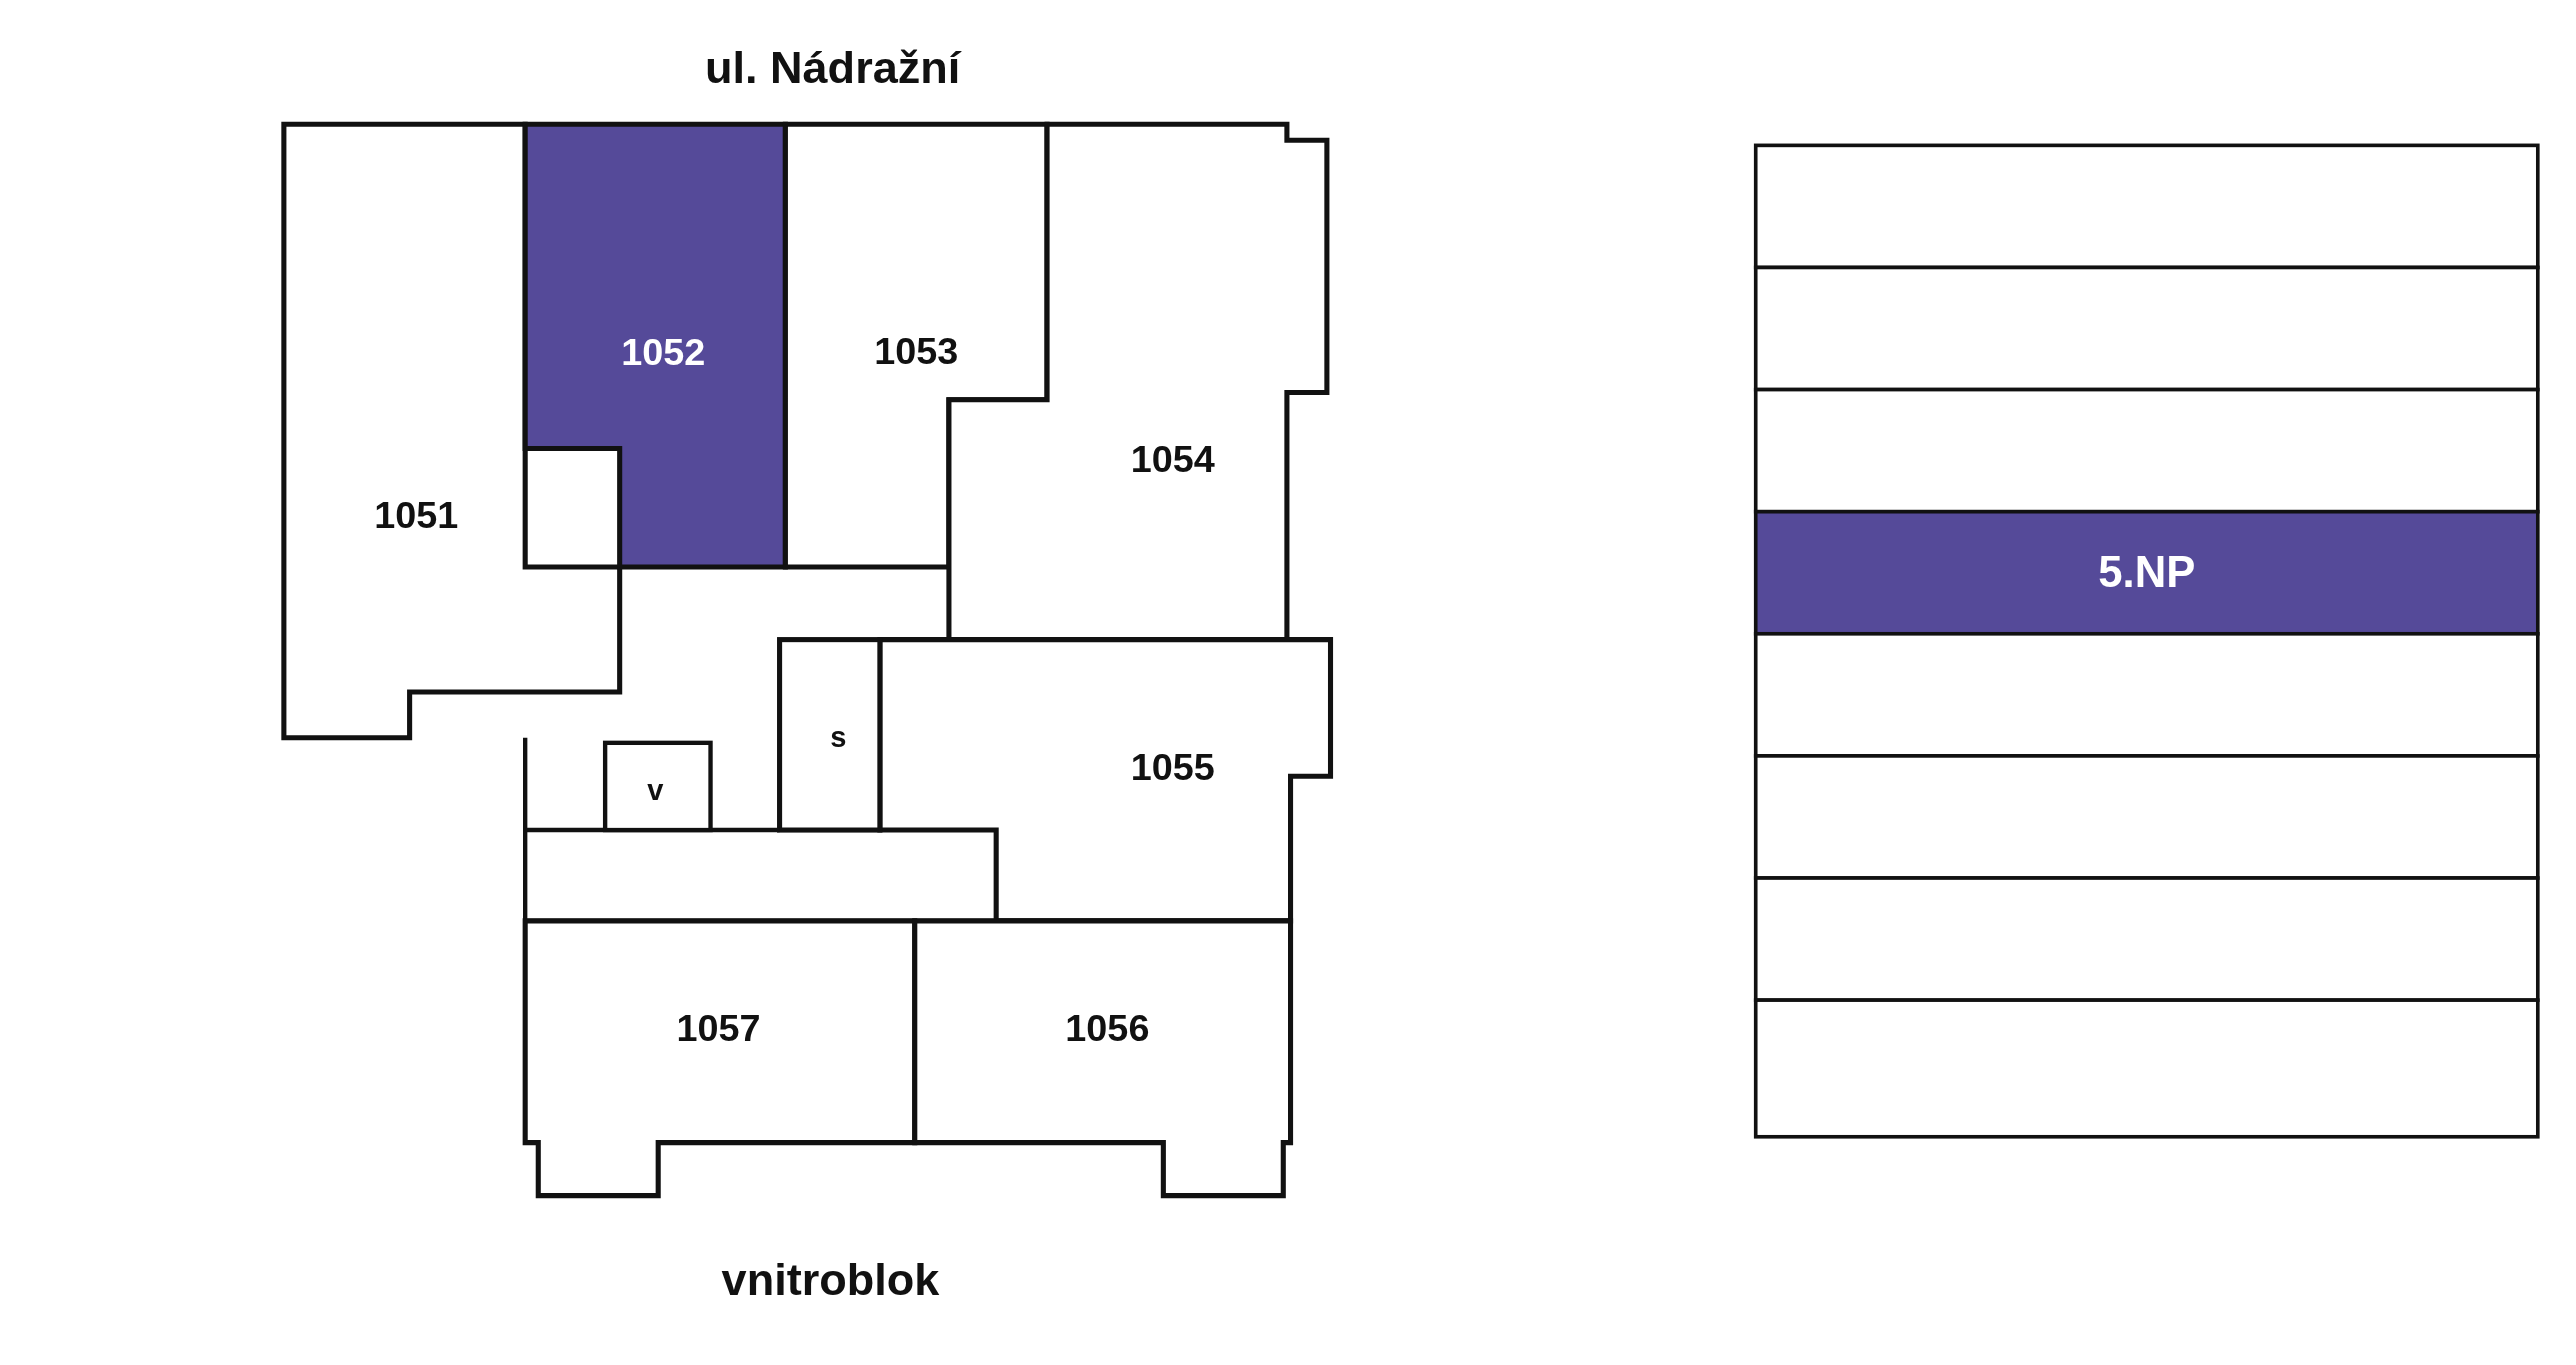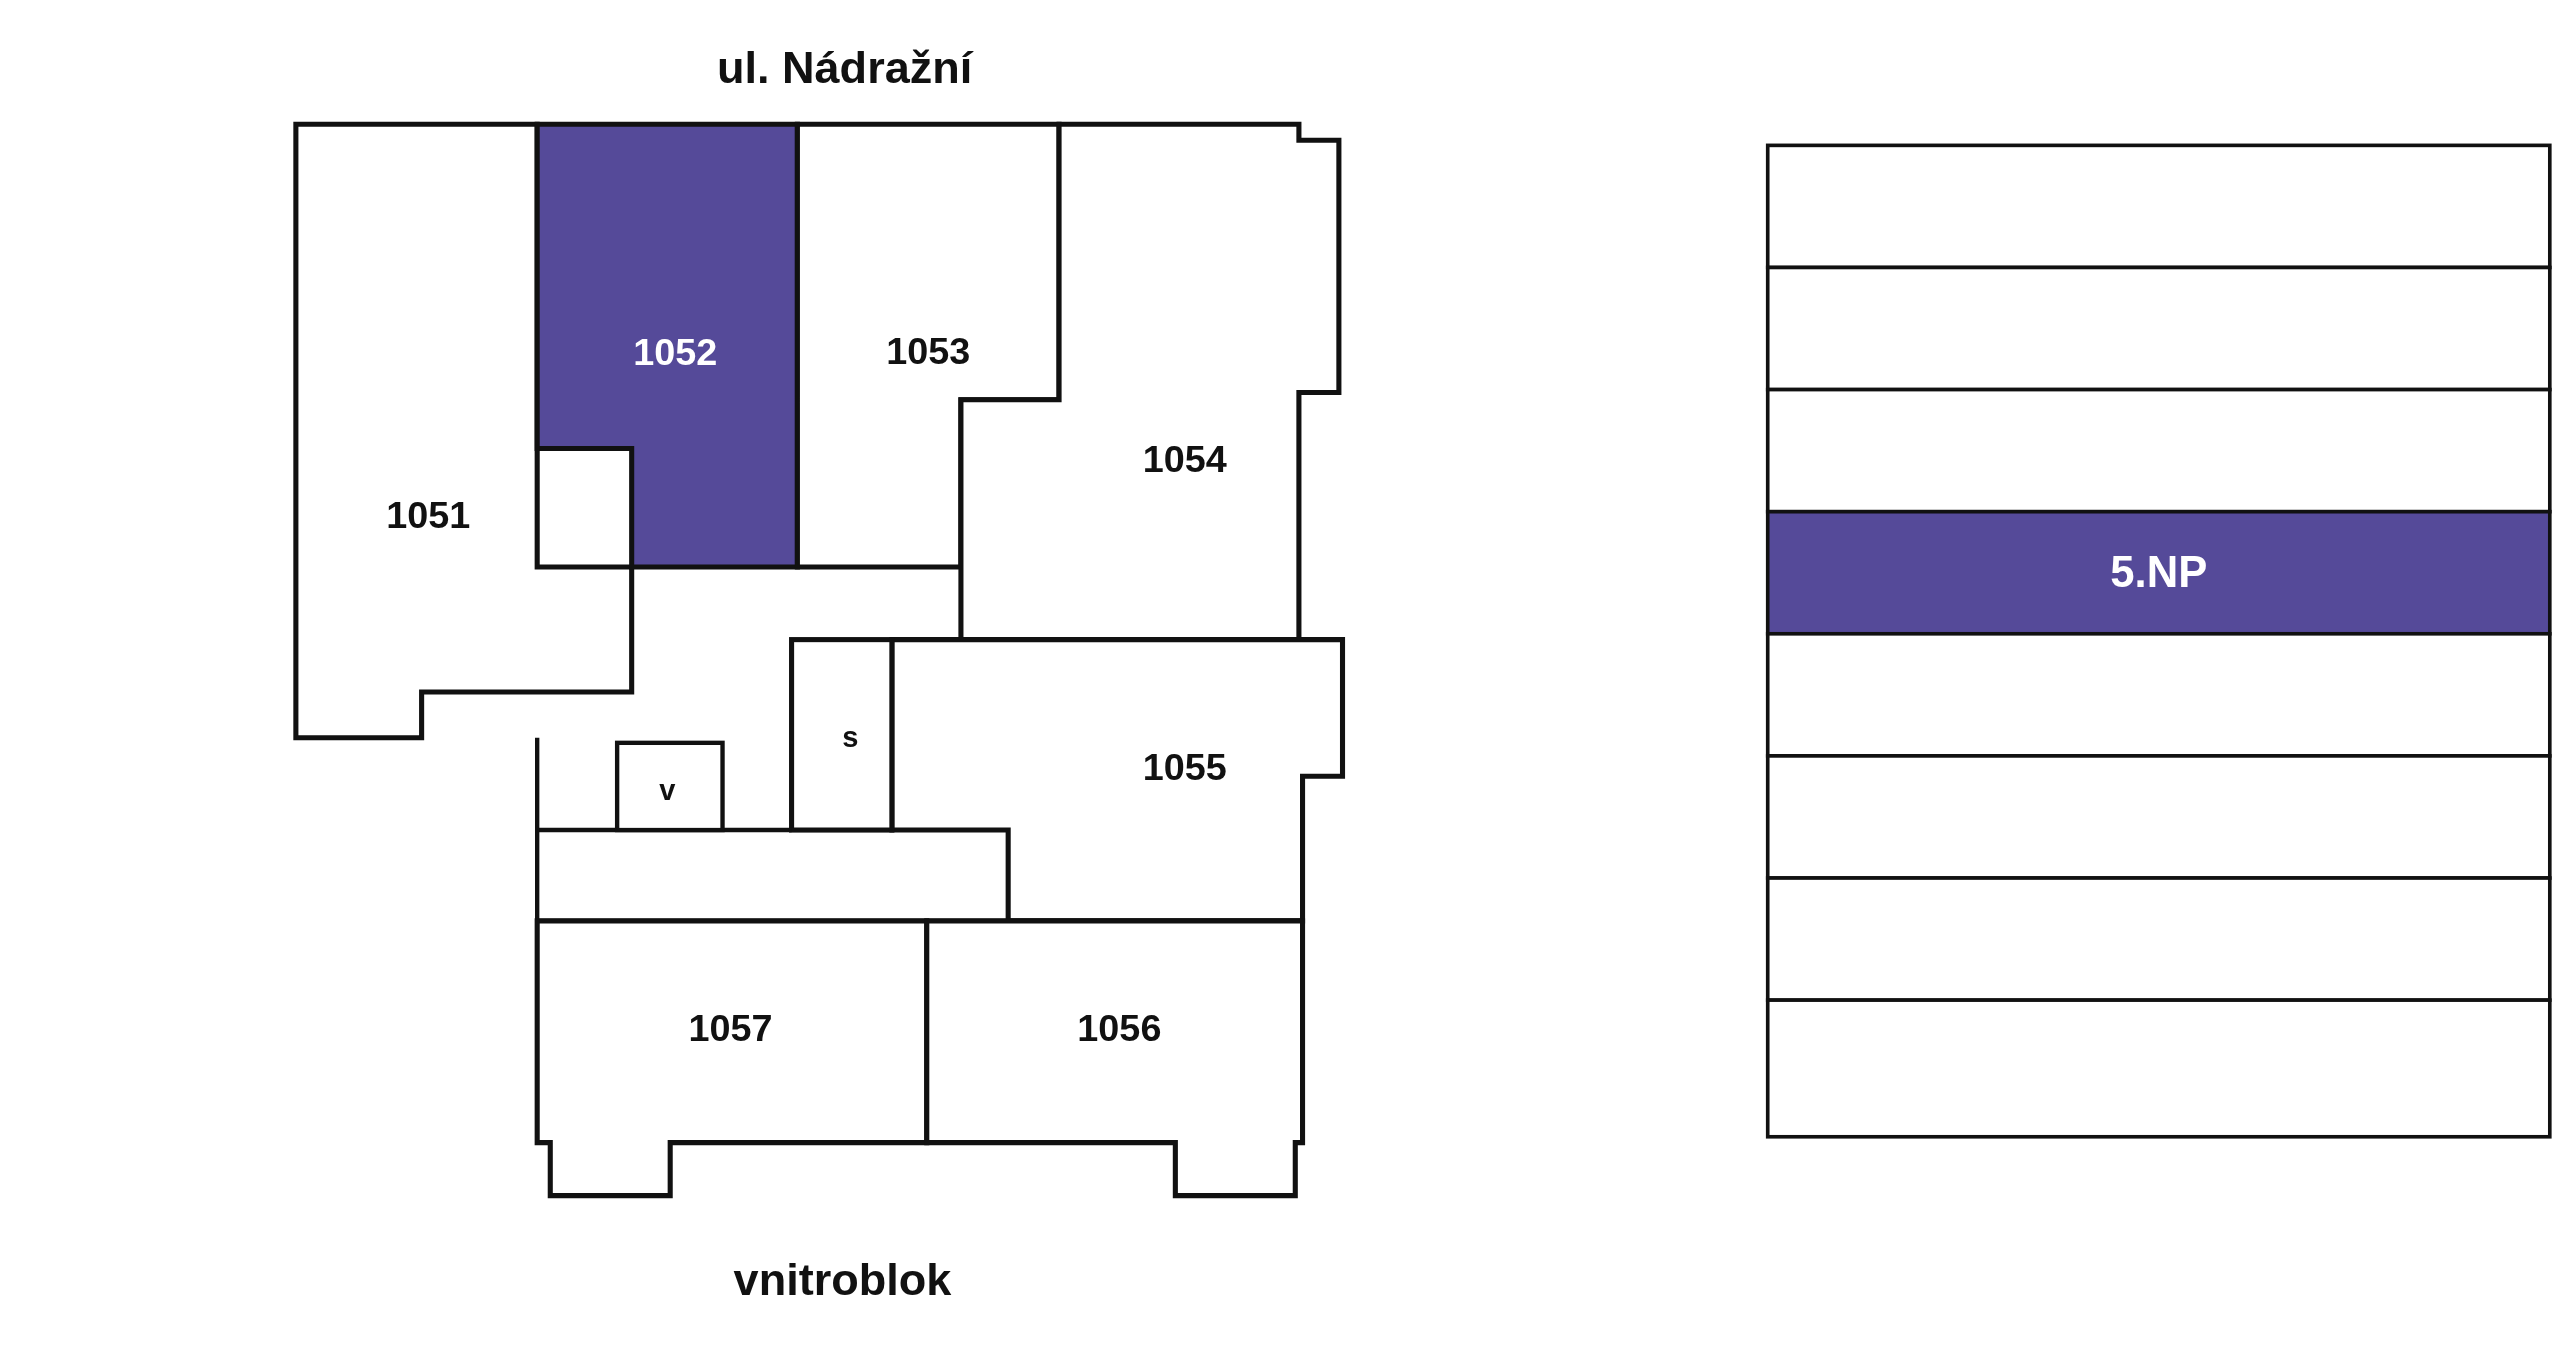--- a/index.html
+++ b/index.html
@@ -3,21 +3,21 @@
 <meta charset="utf-8">
 <title>Floor plan</title>
 <style>
   html,body{margin:0;padding:0;background:#ffffff;}
   body{
     width:2576px;height:1365px;
     font-family:"Liberation Sans", sans-serif;
     overflow:hidden;
     position:relative;
   }
-  #stage{position:relative;width:2392px;height:1365px;background:#fff;padding-left:12px;}
+  #stage{position:relative;width:2392px;height:1365px;background:#fff;}
   svg{display:block;}
   .wall{fill:none;stroke:#111111;stroke-width:7;stroke-linejoin:miter;stroke-linecap:square;}
   .wall-thin{fill:none;stroke:#111111;stroke-width:6;}
   .unit-fill{fill:#ffffff;}
   .unit-sel{fill:#554A99;}
   .lbl{
     font-family:"Liberation Sans", sans-serif;
     font-weight:bold;
     fill:#111111;
     font-size:52px;

